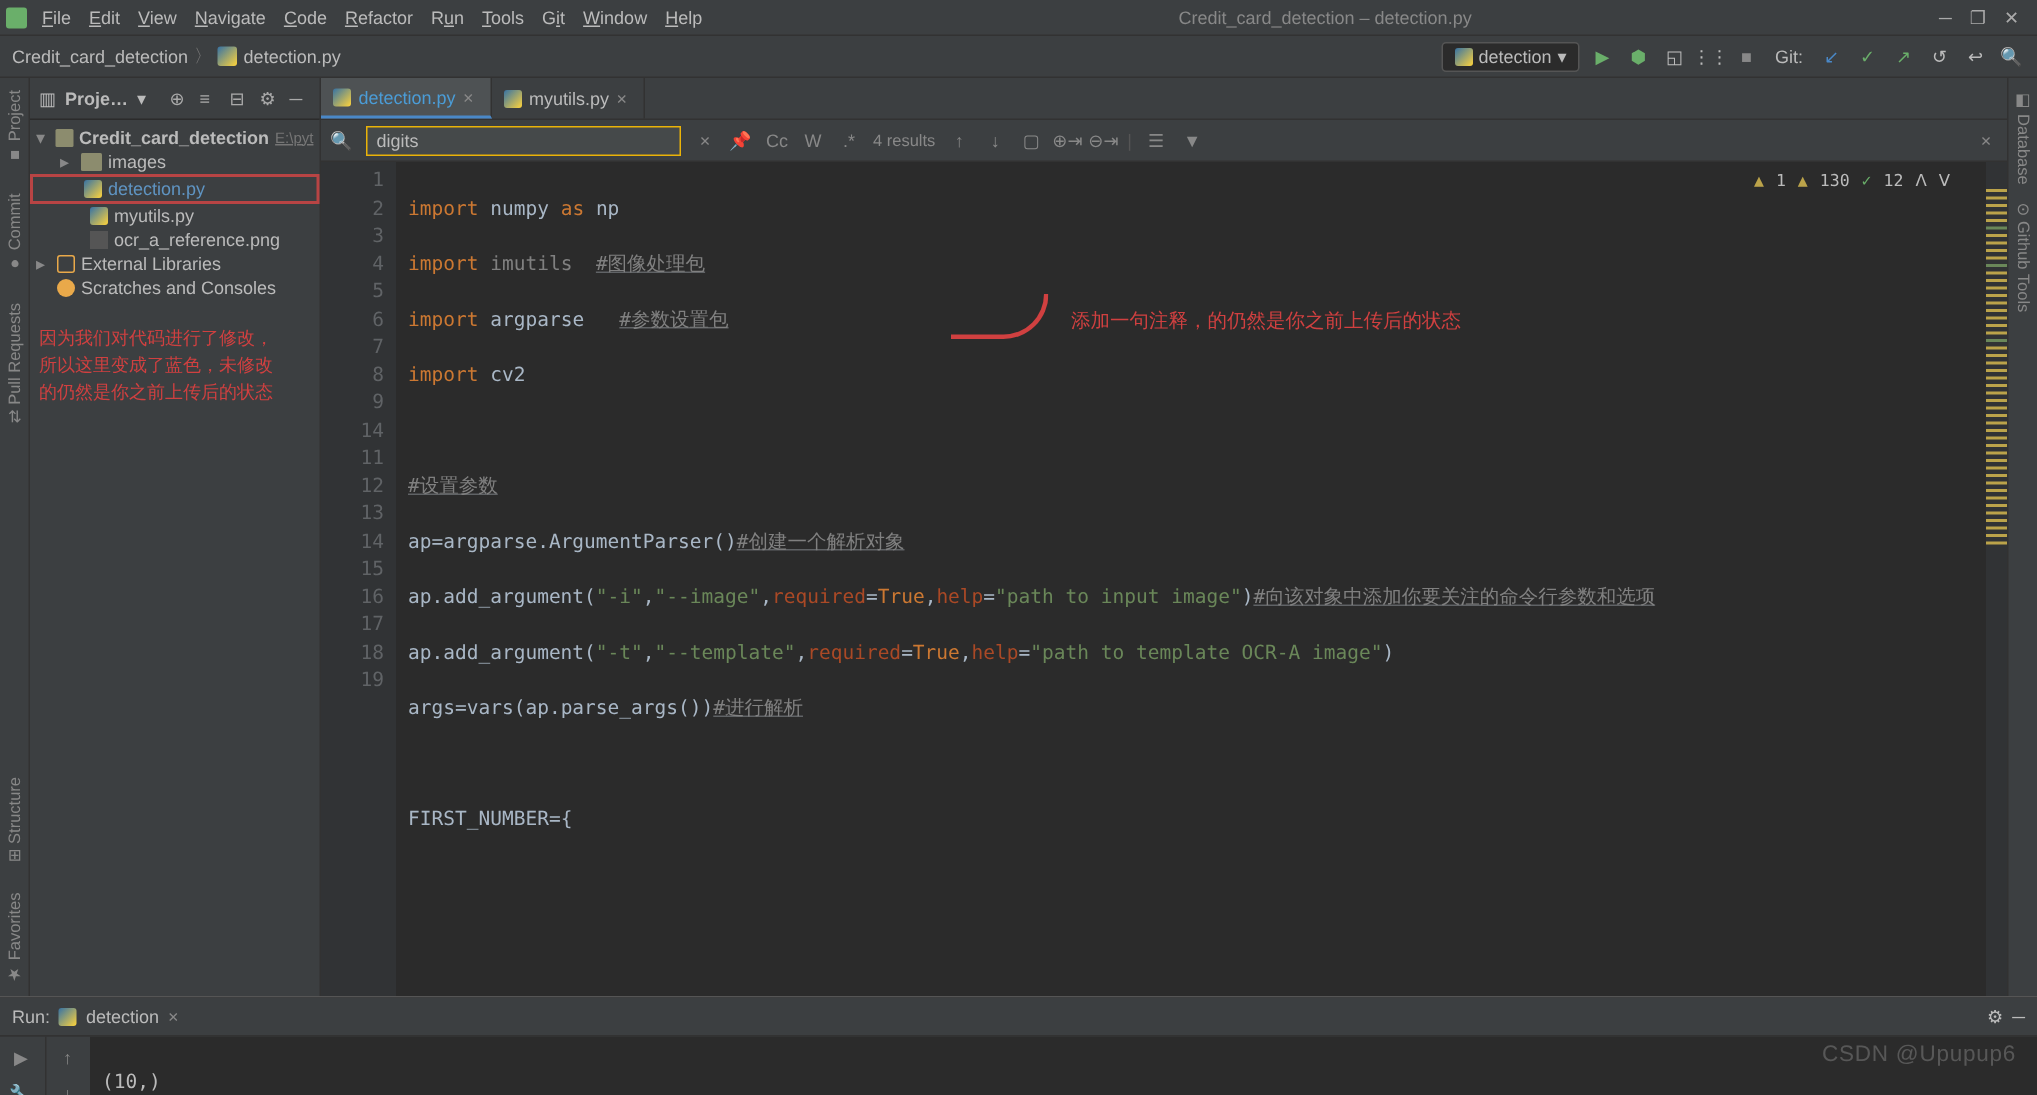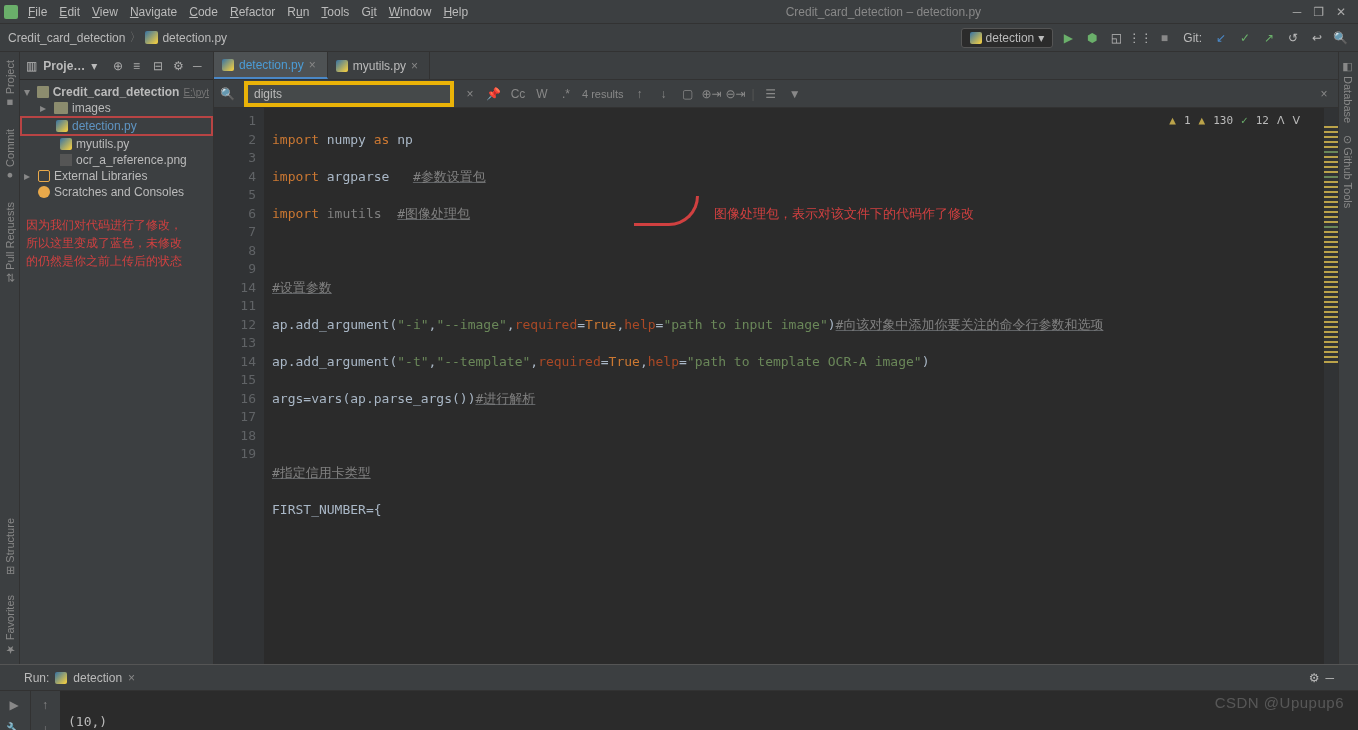--- a/index.html
+++ b/index.html
@@ -109,21 +109,21 @@
 .editor-area { flex: 1; display: flex; flex-direction: column; }
 .tab-bar { height: 28px; background: #3c3f41; display: flex; align-items: stretch; border-bottom: 1px solid #323232; }
 .etab { display: flex; align-items: center; padding: 0 8px; gap: 5px; border-right: 1px solid #323232; cursor: pointer; }
 .etab.active { background: #4e5254; border-bottom: 2px solid #4a88c7; }
 .etab .py-i { width: 12px; height: 12px; background: linear-gradient(135deg, #3572A5, #FFD43B); border-radius: 2px; }
 .etab .fname { color: #bbb; }
 .etab.active .fname { color: #4b9cd6; }
 .etab .close { color: #888; width: 10px; }
 
 .search-bar { height: 28px; display: flex; align-items: center; padding: 0 6px; background: #3c3f41; border-bottom: 1px solid #323232; gap: 8px; }
-.search-input { background: #45494a; border: 4px solid #eab308; padding: 2px 6px; width: 210px; color: #bbb; font-size: 12px; }
+.search-input { background: #45494a; border: 1px solid #eab308; padding: 2px 6px; width: 210px; color: #bbb; font-size: 12px; }
 .sbtn { width: 16px; height: 16px; display: flex; align-items: center; justify-content: center; color: #888; cursor: pointer; }
 .results-text { color: #888; font-size: 11px; text-align: right; }
 
 .code-container { flex: 1; display: flex; background: #2b2b2b; font-family: "Consolas", monospace; font-size: 13px; overflow: hidden; position: relative; }
 .line-numbers { width: 50px; text-align: right; color: #606366; padding: 4px 8px 4px 0; line-height: 18.5px; background: #313335; }
 .code-lines { flex: 1; padding: 4px 0; line-height: 18.5px; white-space: pre; position: relative; }
 .code-lines .line { padding-left: 8px; height: 18.5px; }
 .line.hl { background: #323232; }
 .kw { color: #cc7832; }
 .str { color: #6a8759; }
@@ -137,21 +137,21 @@
 
 .inspections { position: absolute; top: 4px; right: 24px; display: flex; gap: 8px; font-size: 11px; align-items: center; }
 .insp-warn { color: #bba34a; }
 .insp-chk { color: #6aaf6a; }
 .stripe-bar { width: 14px; background: #313335; padding-top: 18px; }
 .stripe { height: 2px; margin-bottom: 3px; }
 .stripe.w { background: #bba34a; }
 .stripe.g { background: #6a8759; }
 
 .run-panel { height: 200px; background: #2b2b2b; border-top: 1px solid #555; display: flex; flex-direction: column; position: relative; }
-.run-header { height: 26px; background: #3c3f41; display: flex; align-items: center; padding: 0 24px; gap: 6px; border-bottom: 1px solid #323232; }
+.run-header { height: 26px; background: #3c3f41; display: flex; align-items: center; padding: 0 8px; gap: 6px; border-bottom: 1px solid #323232; }
 .run-body { flex: 1; display: flex; overflow: hidden; }
 .run-gutter { width: 30px; background: #3c3f41; display: flex; flex-direction: column; gap: 4px; padding: 4px; }
 .run-gutter2 { width: 30px; background: #3c3f41; display: flex; flex-direction: column; gap: 4px; padding: 4px; border-left: 1px solid #323232; }
 .rgbtn { width: 20px; height: 20px; display: flex; align-items: center; justify-content: center; color: #888; cursor: pointer; }
 .run-output { flex: 1; font-family: Consolas, monospace; font-size: 13px; color: #bbb; padding: 4px 8px; line-height: 18px; overflow: hidden; white-space: pre; }
 .watermark { position: absolute; right: 14px; bottom: 19px; font-size: 15px; color: rgba(220,220,220,0.25); font-family: sans-serif; letter-spacing: 0.5px; }
 </style>
 </head>
 <body>
 
@@ -316,36 +316,37 @@
           <div>13</div>
           <div>14</div>
           <div>15</div>
           <div>16</div>
           <div>17</div>
           <div>18</div>
           <div>19</div>
       </div>
       <div class="code-lines">
 <div class="line"><span class="kw">import </span><span class="ident">numpy </span><span class="kw">as </span><span class="ident">np</span></div>
+<div class="line"><span class="kw">import </span><span class="com">imutils  </span><span class="com under">#图像处理包</span></div>
 <div class="line"><span class="kw">import </span><span class="ident">argparse   </span><span class="com under">#参数设置包</span></div>
-<div class="line"><span class="kw">import </span><span class="com">imutils  </span><span class="com under">#图像处理包</span></div>
+<div class="line"><span class="kw">import </span><span class="ident">cv2</span></div>
 <div class="line"></div>
 <div class="line"><span class="com under">#设置参数</span></div>
+<div class="line"><span class="ident">ap</span><span class="ident">=</span><span class="ident">argparse.ArgumentParser()</span><span class="com under">#创建一个解析对象</span></div>
 <div class="line"><span class="ident">ap.add_argument(</span><span class="str">"-i"</span><span class="ident">,</span><span class="str">"--image"</span><span class="ident">,</span><span class="param">required</span><span class="ident">=</span><span class="bool">True</span><span class="ident">,</span><span class="param">help</span><span class="ident">=</span><span class="str">"path to input image"</span><span class="ident">)</span><span class="com under">#向该对象中添加你要关注的命令行参数和选项</span></div>
 <div class="line"><span class="ident">ap.add_argument(</span><span class="str">"-t"</span><span class="ident">,</span><span class="str">"--template"</span><span class="ident">,</span><span class="param">required</span><span class="ident">=</span><span class="bool">True</span><span class="ident">,</span><span class="param">help</span><span class="ident">=</span><span class="str">"path to template OCR-A image"</span><span class="ident">)</span></div>
 <div class="line"><span class="ident">args</span><span class="ident">=</span><span class="ident">vars(ap.parse_args())</span><span class="com under">#进行解析</span></div>
 <div class="line"></div>
-<div class="line"><span class="com under">#指定信用卡类型</span></div>
 <div class="line"><span class="ident">FIRST_NUMBER</span><span class="ident">=</span><span class="ident">{</span></div>
 
 
 
 
         <div class="red-arc"></div>
-        <div class="red-annotation">图像处理包，表示对该文件下的代码作了修改</div>
+        <div class="red-annotation">添加一句注释，的仍然是你之前上传后的状态</div>
         <div class="inspections">
           <span class="insp-warn">▲</span><span>1</span>
           <span class="insp-warn">▲</span><span>130</span>
           <span class="insp-chk">✓</span><span>12</span>
           <span>ᐱ</span>
           <span>ᐯ</span>
         </div>
       </div>
       <div class="stripe-bar">
         <div class="stripe w"></div>

